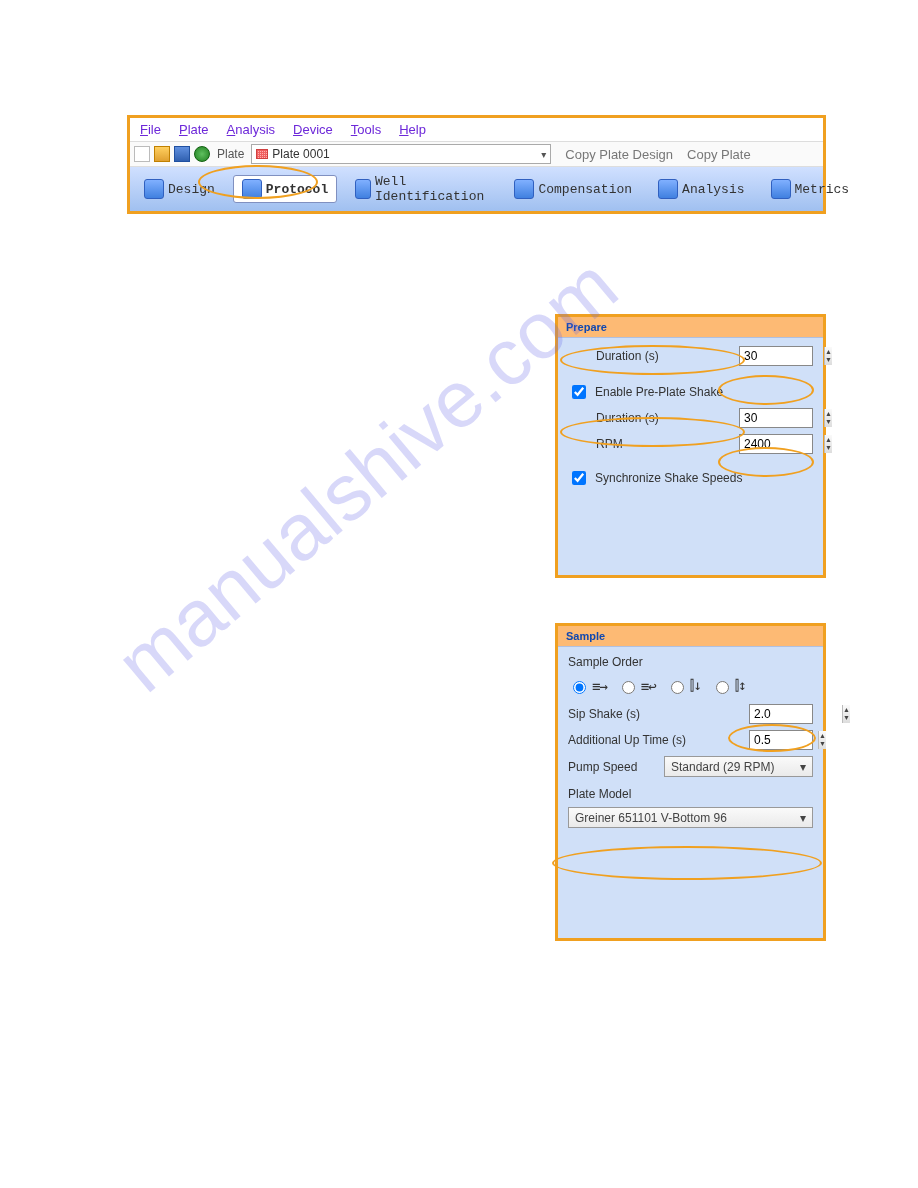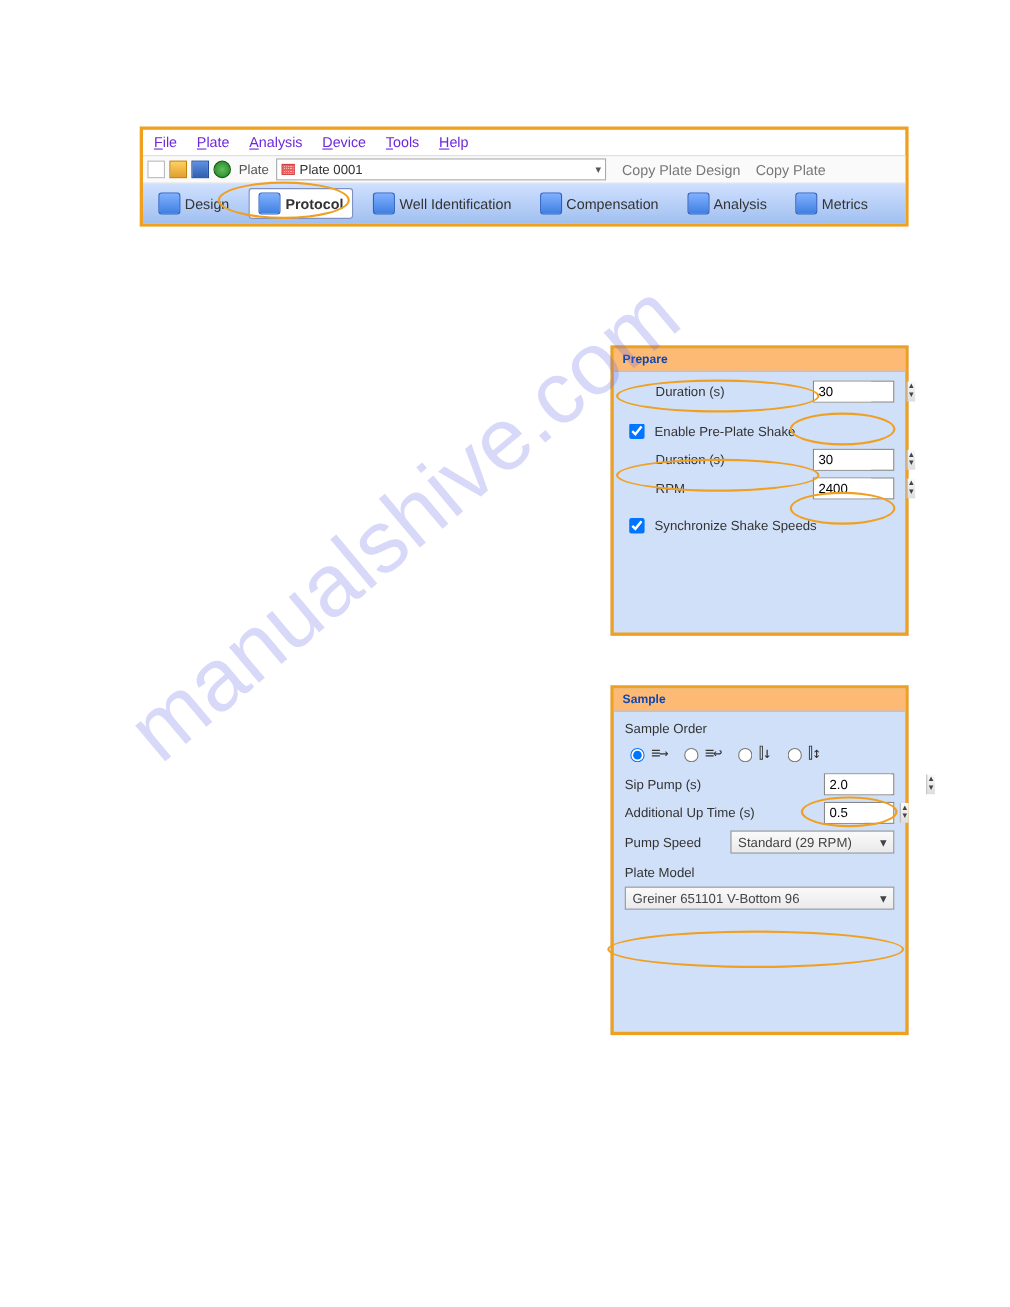--- a/index.html
+++ b/index.html
@@ -88,20 +88,21 @@
     border: 1px solid #d04040;
   }
   .combo .chev { position: absolute; right: 4px; font-size: 10px; color: #555; }
   .link-text { color: #777; margin-left: 10px; font-size: 13px; white-space: nowrap; }
   .nav-tabs {
     display: flex;
     align-items: center;
     background: linear-gradient(#d0e0ff,#a0c0f0);
     padding: 4px 6px;
     gap: 10px;
+    font-family: Liberation Mono, monospace;
   }
   .nav-tab {
     display: flex; align-items: center; gap: 4px;
     padding: 3px 8px;
     border-radius: 3px;
     font-size: 13px;
     color: #333;
   }
   .nav-tab.active {
     background: #fff;
@@ -301,21 +302,21 @@
         <input type="radio" name="so" style="">
         <span class="order-icon">⫿↓</span>
       </label>
     <label class="radio-opt">
         <input type="radio" name="so" style="">
         <span class="order-icon">⫿↕</span>
       </label>
   </div>
 
   <div class="row" style="margin-top:10px;">
-    <span class="field-label" style="min-width:120px">Sip Pump (s)</span>
+    <span class="field-label" style="min-width:120px">Sip Shake (s)</span>
     <div class="spinner" style="width:64px">
       <input style="width: 60px;" value="2.0">
       <div class="ud">▲<br>▼</div>
     </div>
   </div>
   <span class="highlight-ellipse" style="left:170px;top:98px;width:88px;height:28px;"></span>
 
   <div class="row">
     <span class="field-label" style="min-width:120px">Additional Up Time (s)</span>
     <div class="spinner" style="width:64px">

